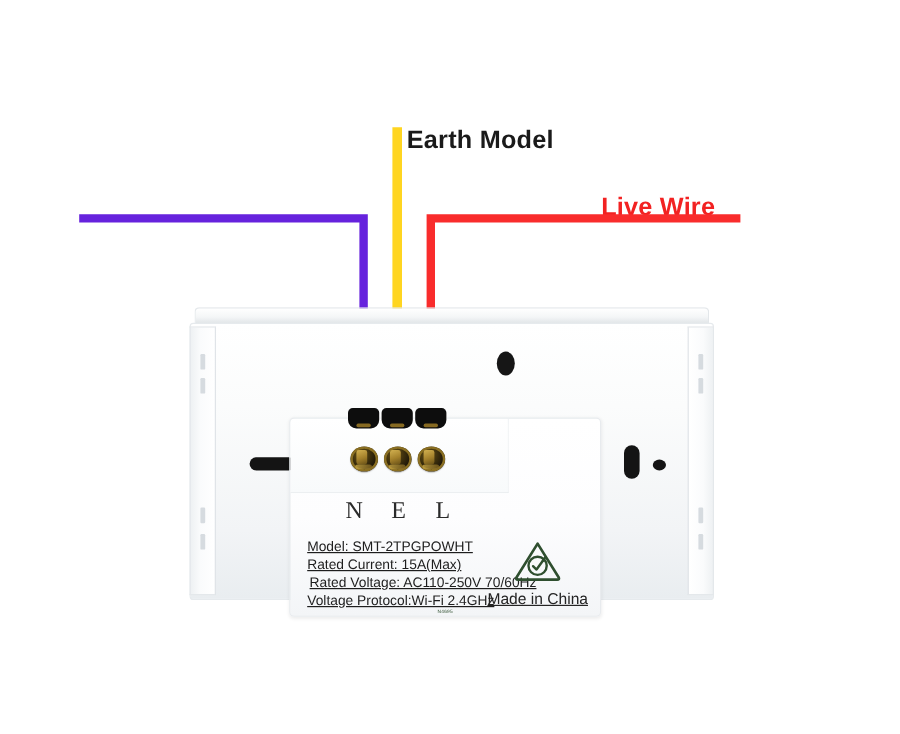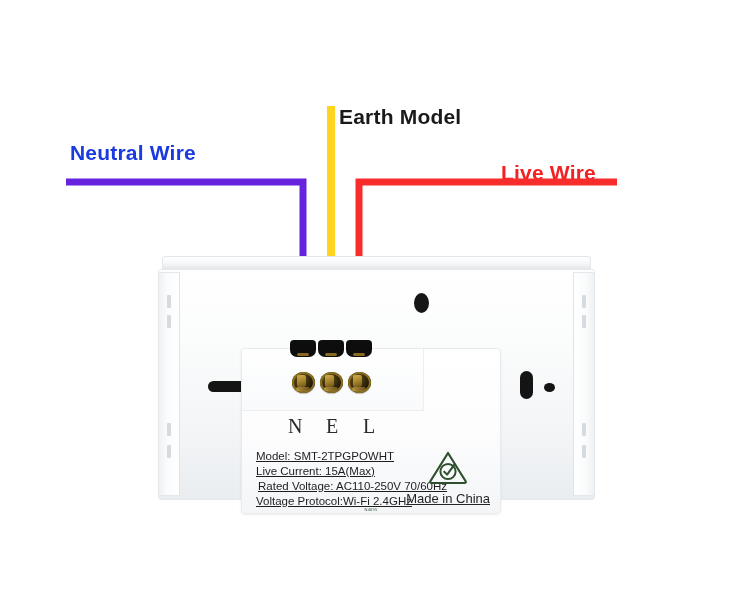--- a/index.html
+++ b/index.html
@@ -288,21 +288,20 @@
     font-size: 4px;
     color: #2f4f2f;
     letter-spacing: .2px;
   }
 </style>
 </head>
 <body>
 
 <div id="stage">
 
-  <div class="wire-label" id="label-neutral" style="color: rgb(26, 58, 224);">Neutral Wire</div>
 
   <div class="wire-label" id="label-earth" style="color: rgb(26, 26, 26);">Earth Model</div>
 
   <div class="wire-label" id="label-live" style="color: rgb(242, 34, 34); margin-top: 20px;">Live Wire</div>
 
   <svg id="wires" viewBox="0 0 750 612">
 
     <polyline points="66,182 303,182 303,348" fill="none" stroke="#6622dd" stroke-width="7" stroke-linecap="butt" stroke-linejoin="miter"></polyline>
 
     <polyline points="331,106 331,348" fill="none" stroke="#ffd520" stroke-width="8" stroke-linecap="butt" stroke-linejoin="miter"></polyline>
@@ -337,21 +336,21 @@
 
   <div id="plate">
     <div id="plate-step"></div>
 
     <div class="nel" style="left:46px; top:66px;">N</div>
     <div class="nel" style="left:84px; top:66px;">E</div>
     <div class="nel" style="left:121px; top:66px;">L</div>
 
     <div id="spec">
       <div>Model: SMT-2TPGPOWHT</div>
-      <div>Live Current: 15A(Max)</div>
+      <div>Rated Current: 15A(Max)</div>
       <div class="indent">Rated Voltage: AC110-250V 70/60Hz</div>
       <div>Voltage Protocol:Wi-Fi 2.4GHz</div>
     </div>
 
     <svg id="rcm" viewBox="0 0 40 34">
       <path d="M20 2 L37.5 30 Q38.6 32 36.3 32 L3.7 32 Q1.4 32 2.5 30 Z" fill="none" stroke="#2f4f2f" stroke-width="2.2" stroke-linejoin="round"></path>
       <circle cx="20" cy="20.5" r="7.6" fill="none" stroke="#2f4f2f" stroke-width="2"></circle>
       <path d="M16.2 20.8 L19.1 23.6 L24.4 16.3" fill="none" stroke="#2f4f2f" stroke-width="2" stroke-linecap="round" stroke-linejoin="round"></path>
       <line x1="24.4" y1="16.3" x2="26.6" y2="13.2" stroke="#2f4f2f" stroke-width="2" stroke-linecap="round"></line>
     </svg>

